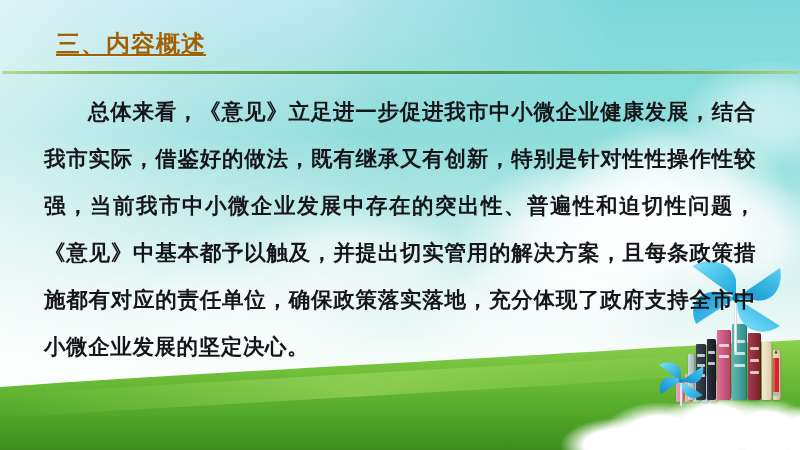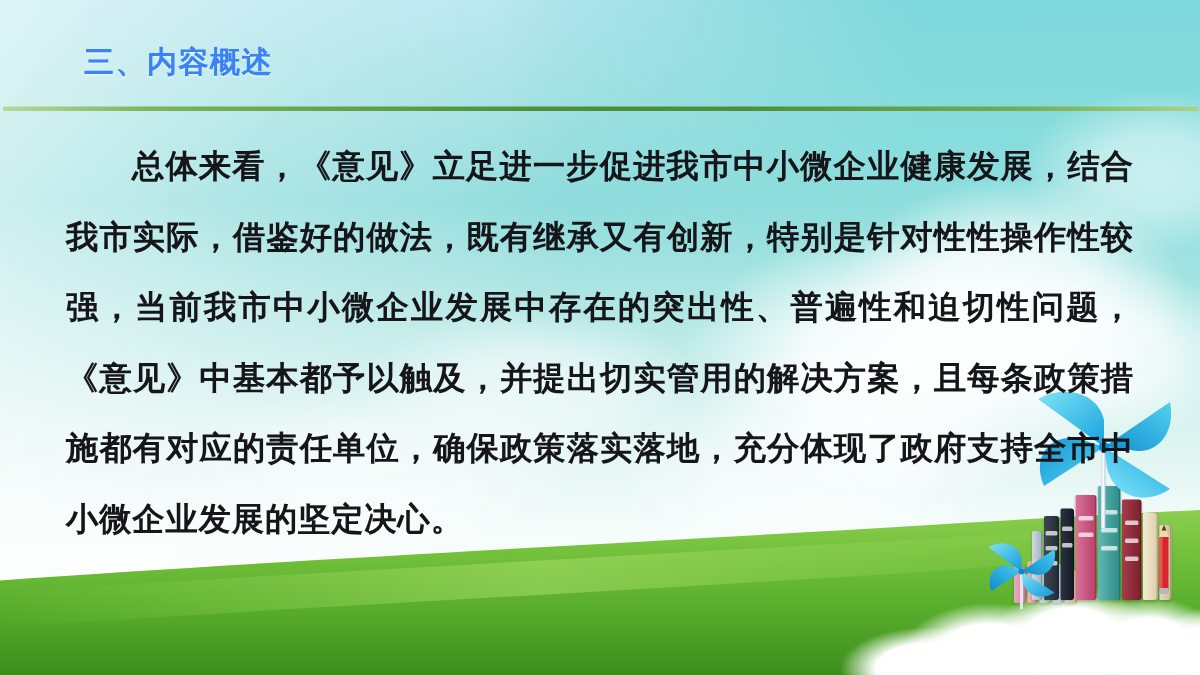--- a/index.html
+++ b/index.html
@@ -85,26 +85,27 @@
     width: 800px;
     height: 110px;
   }
 
   
   .title {
     position: absolute;
     left: 56px;
     top: 28px;
     font-family: "DejaVu Serif", "Liberation Serif", serif;
-    font-size: 20px;
+    font-size: 24px;
     font-weight: bold;
-    color: #3b82f6;
+    color: #a16207;
     letter-spacing: 1px;
     white-space: nowrap;
     text-shadow: 0 1px 0 rgba(255,255,255,0.35);
+    text-decoration: underline;
   }
 
   
   .rule {
     position: absolute;
     left: 2px;
     top: 71px;
     width: 797px;
     height: 3px;
     background: linear-gradient(to right,

